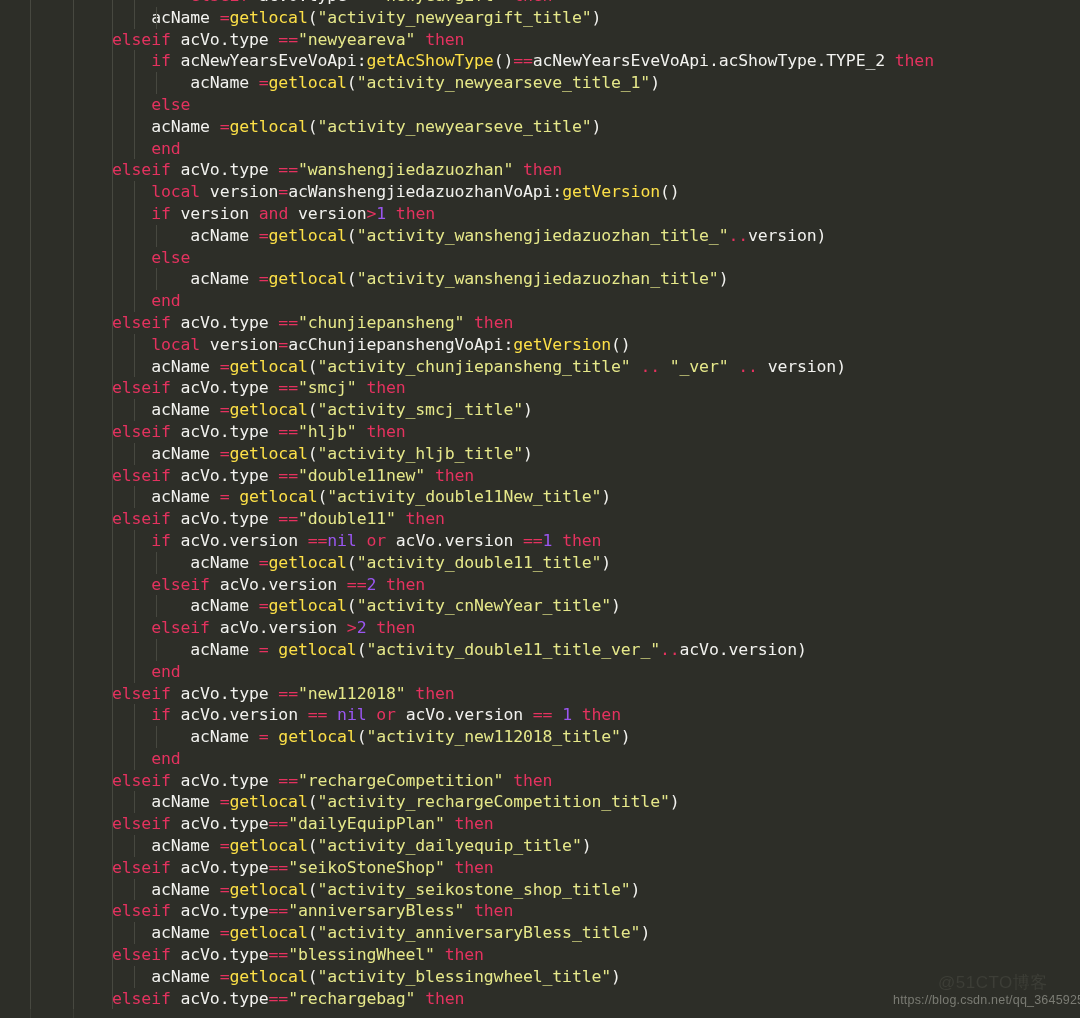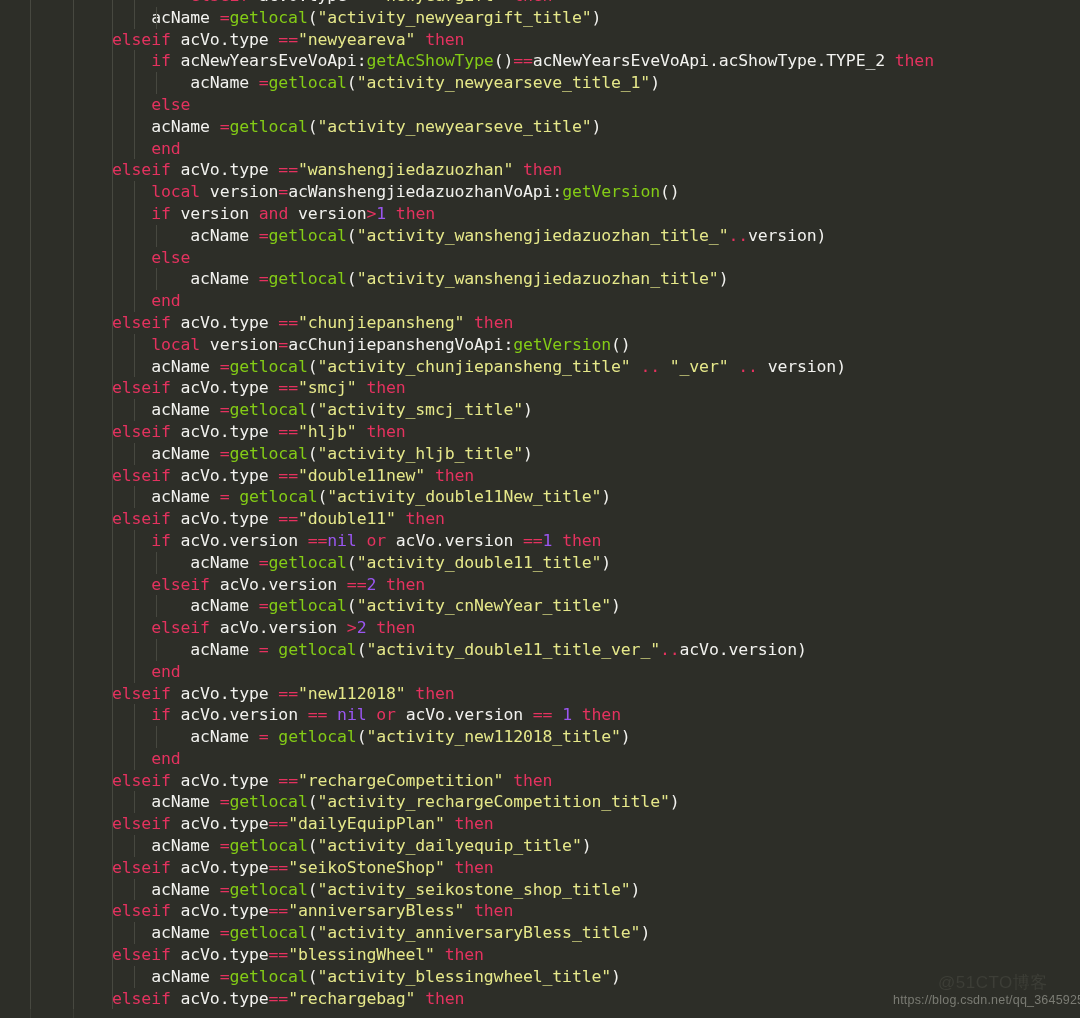--- a/index.html
+++ b/index.html
@@ -64,21 +64,21 @@
     height: 21.8px;
     width: 1px;
     background: #474840;
     pointer-events: none;
   }
 
   
   .kw   { color: #e4325f; }   
   .op   { color: #e4325f; }   
   .str  { color: #e6e88a; }   
-  .fn   { color: #84cc16; }   
+  .fn   { color: #fde047; }   
   .num  { color: #9a56f0; }   
   .id   { color: #f2f2ef; }   
   .punc { color: #f2f2ef; }
 
   
   #wm-url {
     position: absolute;
     left: 893px;
     top: 993px;
     font-family: "Liberation Sans", sans-serif;

